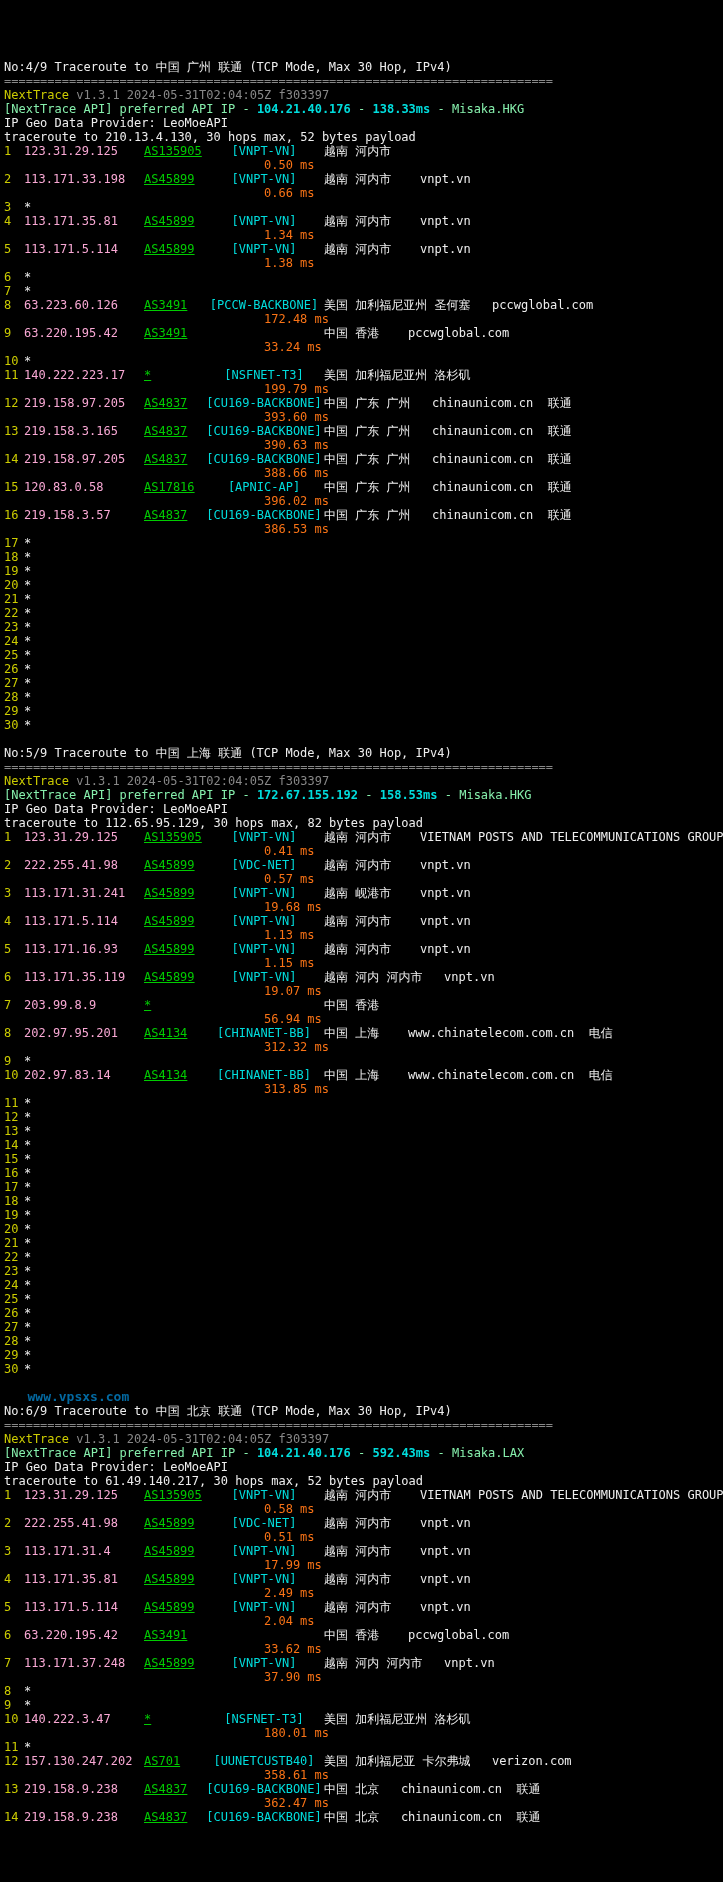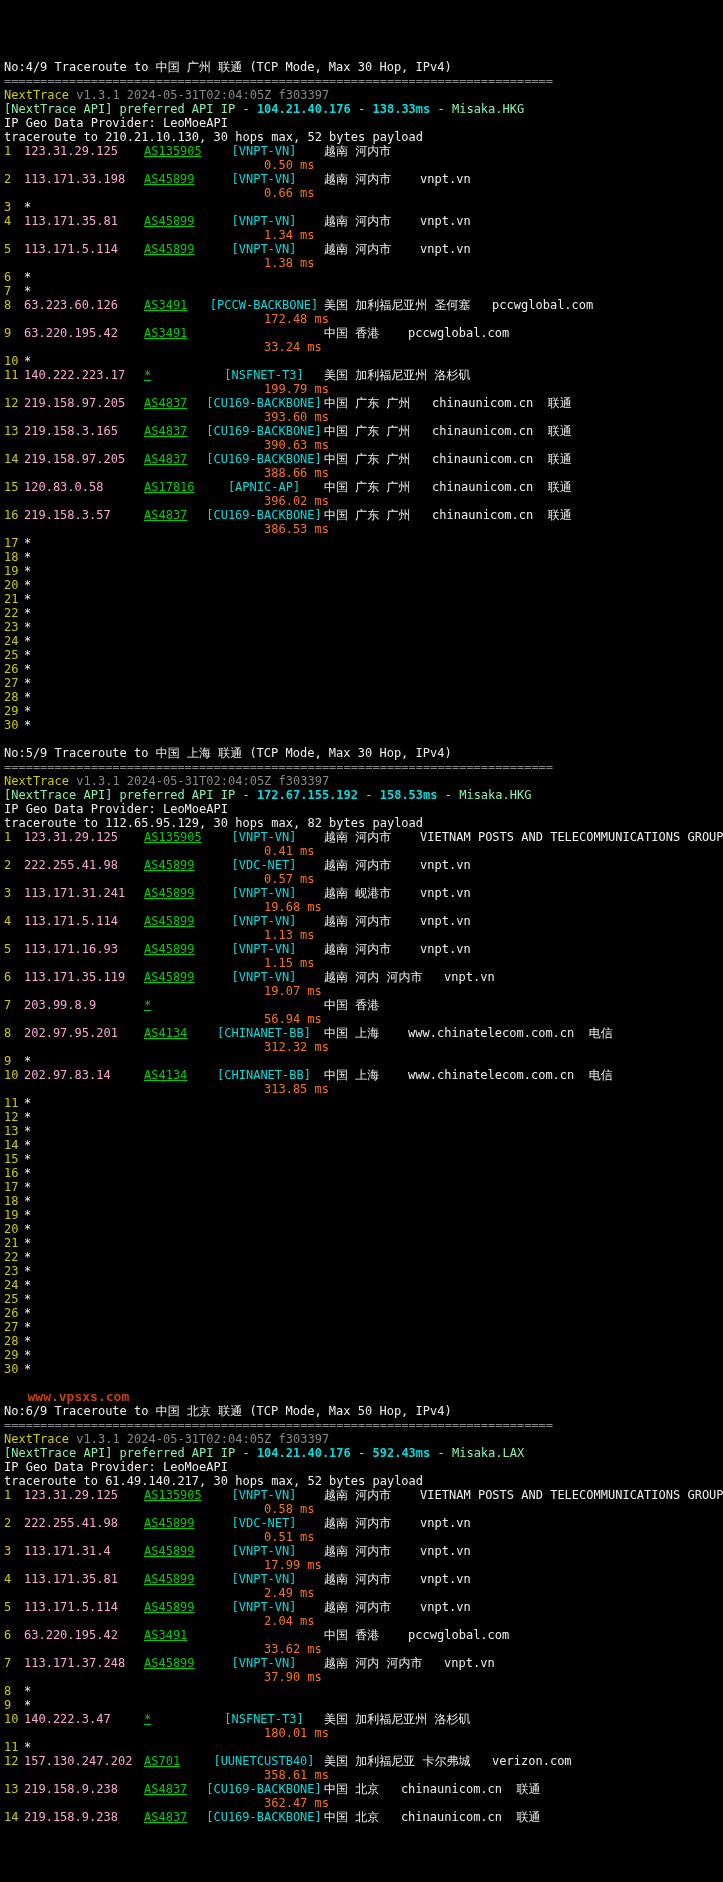--- a/index.html
+++ b/index.html
@@ -13,21 +13,21 @@
     width: 723px;
     box-sizing: border-box;
     white-space: pre;
   }
   .white { color: #eee; }
   .gray { color: #888; }
   .cyan { color: #0dd; font-weight: bold; }
   .yellow { color: #cc0; }
   .green { color: #86efac; }
   .watermark {
-    color: #c2410c;
+    color: #0369a1;
     font-weight: bold;
     font-size: 13px;
   }
   .row { display: block; }
   .hop { display: inline-block; width: 20px; color: #cc0; }
   .ip  { display: inline-block; width: 120px; color: #f9a8d4; }
   .as  { display: inline-block; width: 60px; color: #0c0; text-decoration: underline; }
   .org { display: inline-block; width: 120px; color: #0dd; text-align: center; }
   .loc { color: #eee; }
   .ms  { display: inline-block; margin-left: 260px; color: #f97316; }
@@ -35,31 +35,31 @@
 </head>
 <body>
 
 
 
 <div id="output"><span class="white">No:4/9 Traceroute to 中国 广州 联通 (TCP Mode, Max 30 Hop, IPv4)</span>
 <span class="gray">============================================================================</span>
 <span class="yellow">NextTrace</span> <span class="gray">v1.3.1 2024-05-31T02:04:05Z f303397</span>
 <span class="green">[NextTrace API] preferred API IP - </span><span class="cyan">104.21.40.176</span><span class="green"> - </span><span class="cyan">138.33ms</span><span class="green"> - Misaka.HKG</span>
 <span class="white">IP Geo Data Provider: LeoMoeAPI</span>
-<span class="white">traceroute to 210.21.10.130, 30 hops max, 52 bytes payload</span>
+<span class="white">traceroute to 210.13.4.130, 30 hops max, 52 bytes payload</span>
 <span class="row"><span class="hop">1</span><span class="ip">123.31.29.125</span><span class="as">AS135905</span><span class="org">[VNPT-VN]</span><span class="loc">越南 河内市</span></span><span class="row"><span class="ms">0.50 ms</span></span><span class="row"><span class="hop">2</span><span class="ip">113.171.33.198</span><span class="as">AS45899</span><span class="org">[VNPT-VN]</span><span class="loc">越南 河内市    vnpt.vn</span></span><span class="row"><span class="ms">0.66 ms</span></span><span class="row"><span class="hop">3</span><span class="white">*</span></span><span class="row"><span class="hop">4</span><span class="ip">113.171.35.81</span><span class="as">AS45899</span><span class="org">[VNPT-VN]</span><span class="loc">越南 河内市    vnpt.vn</span></span><span class="row"><span class="ms">1.34 ms</span></span><span class="row"><span class="hop">5</span><span class="ip">113.171.5.114</span><span class="as">AS45899</span><span class="org">[VNPT-VN]</span><span class="loc">越南 河内市    vnpt.vn</span></span><span class="row"><span class="ms">1.38 ms</span></span><span class="row"><span class="hop">6</span><span class="white">*</span></span><span class="row"><span class="hop">7</span><span class="white">*</span></span><span class="row"><span class="hop">8</span><span class="ip">63.223.60.126</span><span class="as">AS3491</span><span class="org">[PCCW-BACKBONE]</span><span class="loc">美国 加利福尼亚州 圣何塞   pccwglobal.com</span></span><span class="row"><span class="ms">172.48 ms</span></span><span class="row"><span class="hop">9</span><span class="ip">63.220.195.42</span><span class="as">AS3491</span><span class="org"></span><span class="loc">中国 香港    pccwglobal.com</span></span><span class="row"><span class="ms">33.24 ms</span></span><span class="row"><span class="hop">10</span><span class="white">*</span></span><span class="row"><span class="hop">11</span><span class="ip">140.222.223.17</span><span class="as">*</span><span class="org">[NSFNET-T3]</span><span class="loc">美国 加利福尼亚州 洛杉矶</span></span><span class="row"><span class="ms">199.79 ms</span></span><span class="row"><span class="hop">12</span><span class="ip">219.158.97.205</span><span class="as">AS4837</span><span class="org">[CU169-BACKBONE]</span><span class="loc">中国 广东 广州   chinaunicom.cn  联通</span></span><span class="row"><span class="ms">393.60 ms</span></span><span class="row"><span class="hop">13</span><span class="ip">219.158.3.165</span><span class="as">AS4837</span><span class="org">[CU169-BACKBONE]</span><span class="loc">中国 广东 广州   chinaunicom.cn  联通</span></span><span class="row"><span class="ms">390.63 ms</span></span><span class="row"><span class="hop">14</span><span class="ip">219.158.97.205</span><span class="as">AS4837</span><span class="org">[CU169-BACKBONE]</span><span class="loc">中国 广东 广州   chinaunicom.cn  联通</span></span><span class="row"><span class="ms">388.66 ms</span></span><span class="row"><span class="hop">15</span><span class="ip">120.83.0.58</span><span class="as">AS17816</span><span class="org">[APNIC-AP]</span><span class="loc">中国 广东 广州   chinaunicom.cn  联通</span></span><span class="row"><span class="ms">396.02 ms</span></span><span class="row"><span class="hop">16</span><span class="ip">219.158.3.57</span><span class="as">AS4837</span><span class="org">[CU169-BACKBONE]</span><span class="loc">中国 广东 广州   chinaunicom.cn  联通</span></span><span class="row"><span class="ms">386.53 ms</span></span><span class="row"><span class="hop">17</span><span class="white">*</span></span><span class="row"><span class="hop">18</span><span class="white">*</span></span><span class="row"><span class="hop">19</span><span class="white">*</span></span><span class="row"><span class="hop">20</span><span class="white">*</span></span><span class="row"><span class="hop">21</span><span class="white">*</span></span><span class="row"><span class="hop">22</span><span class="white">*</span></span><span class="row"><span class="hop">23</span><span class="white">*</span></span><span class="row"><span class="hop">24</span><span class="white">*</span></span><span class="row"><span class="hop">25</span><span class="white">*</span></span><span class="row"><span class="hop">26</span><span class="white">*</span></span><span class="row"><span class="hop">27</span><span class="white">*</span></span><span class="row"><span class="hop">28</span><span class="white">*</span></span><span class="row"><span class="hop">29</span><span class="white">*</span></span><span class="row"><span class="hop">30</span><span class="white">*</span></span>
 <span class="white">No:5/9 Traceroute to 中国 上海 联通 (TCP Mode, Max 30 Hop, IPv4)</span>
 <span class="gray">============================================================================</span>
 <span class="yellow">NextTrace</span> <span class="gray">v1.3.1 2024-05-31T02:04:05Z f303397</span>
 <span class="green">[NextTrace API] preferred API IP - </span><span class="cyan">172.67.155.192</span><span class="green"> - </span><span class="cyan">158.53ms</span><span class="green"> - Misaka.HKG</span>
 <span class="white">IP Geo Data Provider: LeoMoeAPI</span>
 <span class="white">traceroute to 112.65.95.129, 30 hops max, 82 bytes payload</span>
 <span class="row"><span class="hop">1</span><span class="ip">123.31.29.125</span><span class="as">AS135905</span><span class="org">[VNPT-VN]</span><span class="loc">越南 河内市    VIETNAM POSTS AND TELECOMMUNICATIONS GROUP</span></span><span class="row"><span class="ms">0.41 ms</span></span><span class="row"><span class="hop">2</span><span class="ip">222.255.41.98</span><span class="as">AS45899</span><span class="org">[VDC-NET]</span><span class="loc">越南 河内市    vnpt.vn</span></span><span class="row"><span class="ms">0.57 ms</span></span><span class="row"><span class="hop">3</span><span class="ip">113.171.31.241</span><span class="as">AS45899</span><span class="org">[VNPT-VN]</span><span class="loc">越南 岘港市    vnpt.vn</span></span><span class="row"><span class="ms">19.68 ms</span></span><span class="row"><span class="hop">4</span><span class="ip">113.171.5.114</span><span class="as">AS45899</span><span class="org">[VNPT-VN]</span><span class="loc">越南 河内市    vnpt.vn</span></span><span class="row"><span class="ms">1.13 ms</span></span><span class="row"><span class="hop">5</span><span class="ip">113.171.16.93</span><span class="as">AS45899</span><span class="org">[VNPT-VN]</span><span class="loc">越南 河内市    vnpt.vn</span></span><span class="row"><span class="ms">1.15 ms</span></span><span class="row"><span class="hop">6</span><span class="ip">113.171.35.119</span><span class="as">AS45899</span><span class="org">[VNPT-VN]</span><span class="loc">越南 河内 河内市   vnpt.vn</span></span><span class="row"><span class="ms">19.07 ms</span></span><span class="row"><span class="hop">7</span><span class="ip">203.99.8.9</span><span class="as">*</span><span class="org"></span><span class="loc">中国 香港</span></span><span class="row"><span class="ms">56.94 ms</span></span><span class="row"><span class="hop">8</span><span class="ip">202.97.95.201</span><span class="as">AS4134</span><span class="org">[CHINANET-BB]</span><span class="loc">中国 上海    www.chinatelecom.com.cn  电信</span></span><span class="row"><span class="ms">312.32 ms</span></span><span class="row"><span class="hop">9</span><span class="white">*</span></span><span class="row"><span class="hop">10</span><span class="ip">202.97.83.14</span><span class="as">AS4134</span><span class="org">[CHINANET-BB]</span><span class="loc">中国 上海    www.chinatelecom.com.cn  电信</span></span><span class="row"><span class="ms">313.85 ms</span></span><span class="row"><span class="hop">11</span><span class="white">*</span></span><span class="row"><span class="hop">12</span><span class="white">*</span></span><span class="row"><span class="hop">13</span><span class="white">*</span></span><span class="row"><span class="hop">14</span><span class="white">*</span></span><span class="row"><span class="hop">15</span><span class="white">*</span></span><span class="row"><span class="hop">16</span><span class="white">*</span></span><span class="row"><span class="hop">17</span><span class="white">*</span></span><span class="row"><span class="hop">18</span><span class="white">*</span></span><span class="row"><span class="hop">19</span><span class="white">*</span></span><span class="row"><span class="hop">20</span><span class="white">*</span></span><span class="row"><span class="hop">21</span><span class="white">*</span></span><span class="row"><span class="hop">22</span><span class="white">*</span></span><span class="row"><span class="hop">23</span><span class="white">*</span></span><span class="row"><span class="hop">24</span><span class="white">*</span></span><span class="row"><span class="hop">25</span><span class="white">*</span></span><span class="row"><span class="hop">26</span><span class="white">*</span></span><span class="row"><span class="hop">27</span><span class="white">*</span></span><span class="row"><span class="hop">28</span><span class="white">*</span></span><span class="row"><span class="hop">29</span><span class="white">*</span></span><span class="row"><span class="hop">30</span><span class="white">*</span></span>
 <span class="watermark">   www.vpsxs.com</span>
-<span class="white">No:6/9 Traceroute to 中国 北京 联通 (TCP Mode, Max 50 Hop, IPv4)</span>
+<span class="white">No:6/9 Traceroute to 中国 北京 联通 (TCP Mode, Max 30 Hop, IPv4)</span>
 <span class="gray">============================================================================</span>
 <span class="yellow">NextTrace</span> <span class="gray">v1.3.1 2024-05-31T02:04:05Z f303397</span>
 <span class="green">[NextTrace API] preferred API IP - </span><span class="cyan">104.21.40.176</span><span class="green"> - </span><span class="cyan">592.43ms</span><span class="green"> - Misaka.LAX</span>
 <span class="white">IP Geo Data Provider: LeoMoeAPI</span>
 <span class="white">traceroute to 61.49.140.217, 30 hops max, 52 bytes payload</span>
 <span class="row"><span class="hop">1</span><span class="ip">123.31.29.125</span><span class="as">AS135905</span><span class="org">[VNPT-VN]</span><span class="loc">越南 河内市    VIETNAM POSTS AND TELECOMMUNICATIONS GROUP</span></span><span class="row"><span class="ms">0.58 ms</span></span><span class="row"><span class="hop">2</span><span class="ip">222.255.41.98</span><span class="as">AS45899</span><span class="org">[VDC-NET]</span><span class="loc">越南 河内市    vnpt.vn</span></span><span class="row"><span class="ms">0.51 ms</span></span><span class="row"><span class="hop">3</span><span class="ip">113.171.31.4</span><span class="as">AS45899</span><span class="org">[VNPT-VN]</span><span class="loc">越南 河内市    vnpt.vn</span></span><span class="row"><span class="ms">17.99 ms</span></span><span class="row"><span class="hop">4</span><span class="ip">113.171.35.81</span><span class="as">AS45899</span><span class="org">[VNPT-VN]</span><span class="loc">越南 河内市    vnpt.vn</span></span><span class="row"><span class="ms">2.49 ms</span></span><span class="row"><span class="hop">5</span><span class="ip">113.171.5.114</span><span class="as">AS45899</span><span class="org">[VNPT-VN]</span><span class="loc">越南 河内市    vnpt.vn</span></span><span class="row"><span class="ms">2.04 ms</span></span><span class="row"><span class="hop">6</span><span class="ip">63.220.195.42</span><span class="as">AS3491</span><span class="org"></span><span class="loc">中国 香港    pccwglobal.com</span></span><span class="row"><span class="ms">33.62 ms</span></span><span class="row"><span class="hop">7</span><span class="ip">113.171.37.248</span><span class="as">AS45899</span><span class="org">[VNPT-VN]</span><span class="loc">越南 河内 河内市   vnpt.vn</span></span><span class="row"><span class="ms">37.90 ms</span></span><span class="row"><span class="hop">8</span><span class="white">*</span></span><span class="row"><span class="hop">9</span><span class="white">*</span></span><span class="row"><span class="hop">10</span><span class="ip">140.222.3.47</span><span class="as">*</span><span class="org">[NSFNET-T3]</span><span class="loc">美国 加利福尼亚州 洛杉矶</span></span><span class="row"><span class="ms">180.01 ms</span></span><span class="row"><span class="hop">11</span><span class="white">*</span></span><span class="row"><span class="hop">12</span><span class="ip">157.130.247.202</span><span class="as">AS701</span><span class="org">[UUNETCUSTB40]</span><span class="loc">美国 加利福尼亚 卡尔弗城   verizon.com</span></span><span class="row"><span class="ms">358.61 ms</span></span><span class="row"><span class="hop">13</span><span class="ip">219.158.9.238</span><span class="as">AS4837</span><span class="org">[CU169-BACKBONE]</span><span class="loc">中国 北京   chinaunicom.cn  联通</span></span><span class="row"><span class="ms">362.47 ms</span></span><span class="row"><span class="hop">14</span><span class="ip">219.158.9.238</span><span class="as">AS4837</span><span class="org">[CU169-BACKBONE]</span><span class="loc">中国 北京   chinaunicom.cn  联通</span></span>
 </div>
 
 
 

